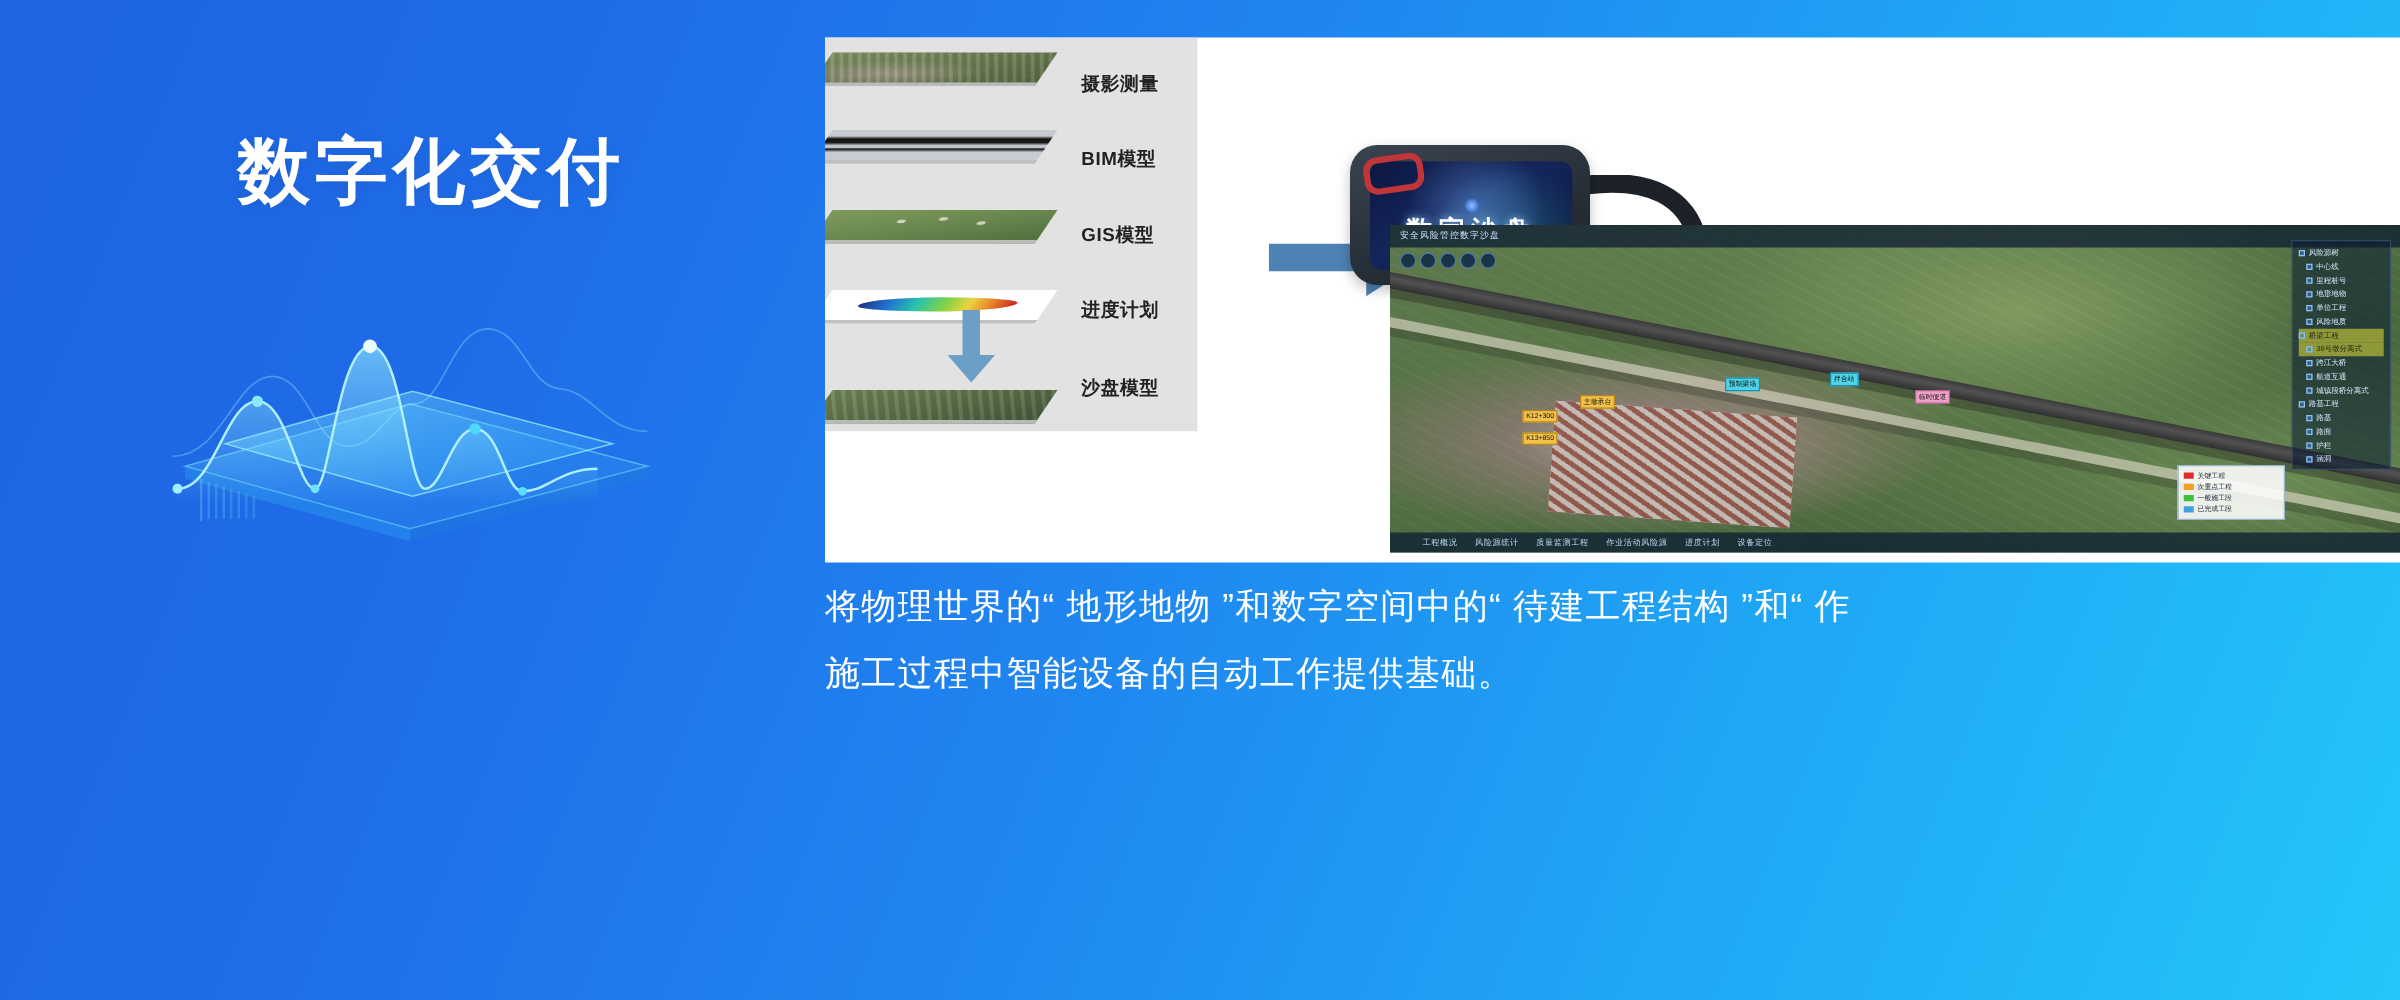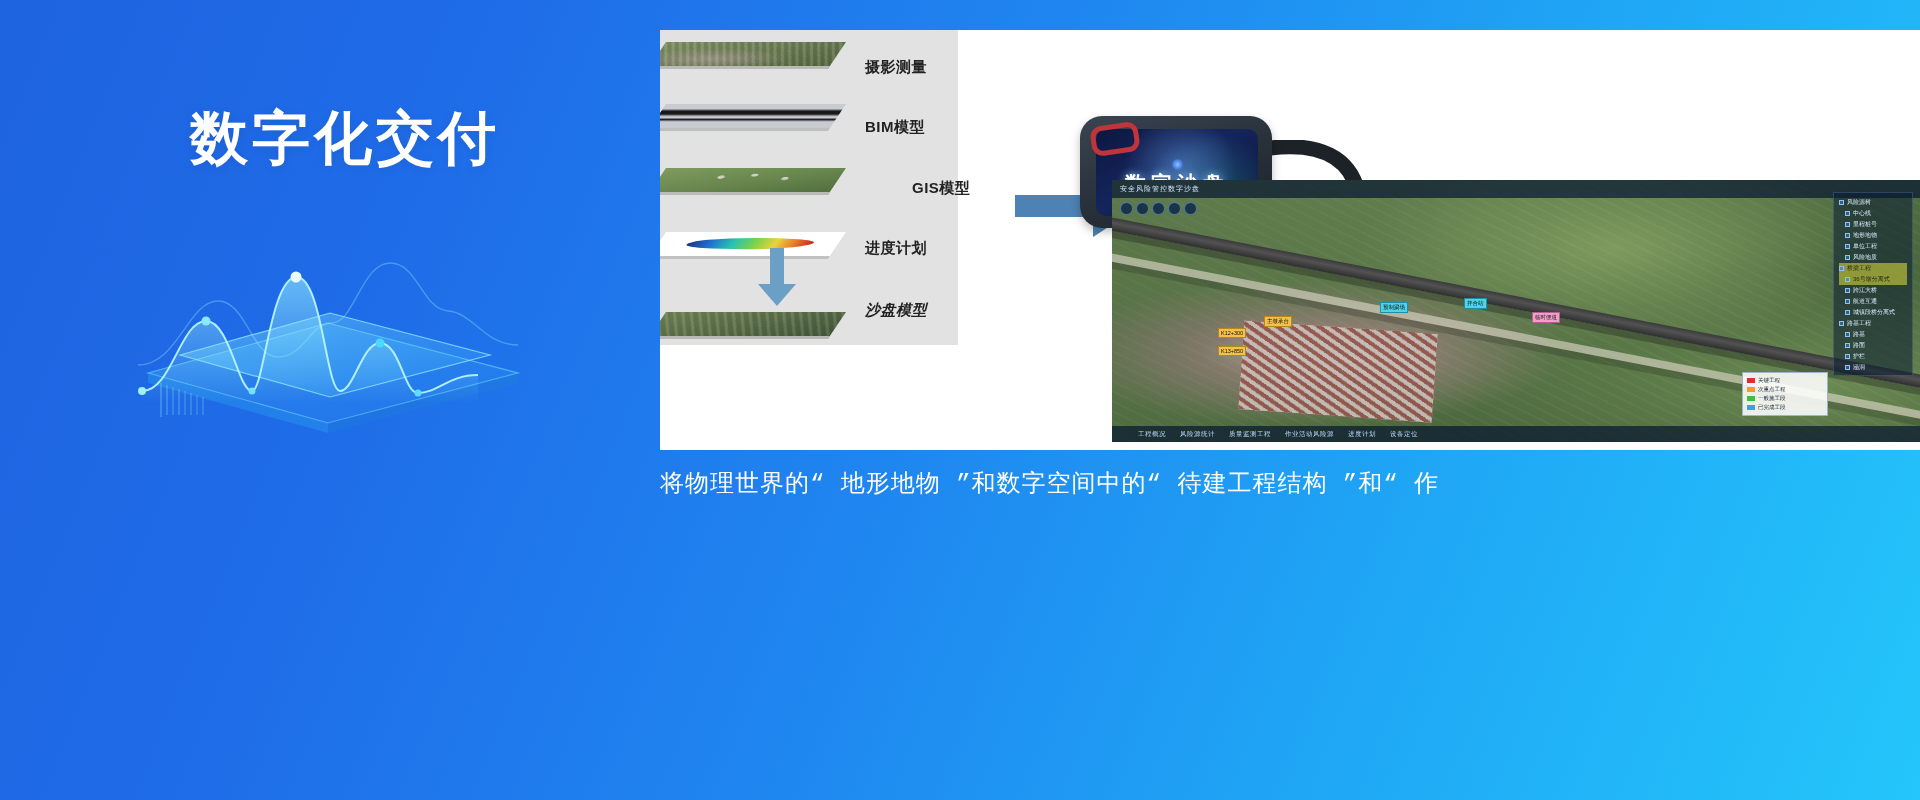--- a/index.html
+++ b/index.html
@@ -205,24 +205,24 @@
     padding: 1px 2px; white-space: nowrap;
   }
   .dash-tag.cyan { background: #4fd3e8; border-color: #1a8fa6; }
   .dash-tag.pink { background: #f0a0c8; border-color: #b46090; }
 
   
   #description {
     position: absolute; left: 0; top: 428px;
     width: 1180px;
     color: #ffffff;
-    font-size: 24px;
+    font-size: 28px;
     line-height: 54px;
     letter-spacing: 1px;
-    font-family: Liberation Mono, monospace;
+    font-family: Liberation Sans, sans-serif;
   }
   #description p { margin: 0; }
 </style>
 </head>
 <body>
 
 <div id="root">
 
   <div id="left-panel">
 
@@ -319,23 +319,23 @@
           </div>
         </div>
 
         <svg id="down-arrow" viewBox="0 0 42 60">
           <polygon points="14,0 28,0 28,36 40,36 21,58 2,36 14,36" fill="#6c9fc6"></polygon>
         </svg>
 
         <div class="layers-labels">
           <div class="layer-label" style="top:28px;">摄影测量</div>
           <div class="layer-label" style="top:88px;">BIM模型</div>
-          <div class="layer-label" style="top:149px;margin-left:47px;">GIS模型</div>
+          <div class="layer-label" style="top:149px;">GIS模型</div>
           <div class="layer-label" style="top:209px;">进度计划</div>
-          <div class="layer-label" style="top:271px;font-style:italic;">沙盘模型</div>
+          <div class="layer-label" style="top:271px;">沙盘模型</div>
         </div>
       </div>
 
       <svg id="flow-arrow" viewBox="0 0 126 62">
         <polygon points="0,20 78,20 78,0 126,31 78,62 78,42 0,42" fill="#4e82b4"></polygon>
       </svg>
 
       <div id="device-wrap">
         <svg id="device-cable" viewBox="0 0 150 170">
           <path d="M4,8 C54,2 84,18 92,52 C100,88 84,124 66,168" fill="none" stroke="#1d2228" stroke-width="15" stroke-linecap="round"></path>
@@ -465,15 +465,16 @@
           <i>质量监测工程</i>
           <i>作业活动风险源</i>
           <i>进度计划</i>
           <i>设备定位</i>
         </div>
       </div>
     </div>
 
     <div id="description">
       <p>将物理世界的“ 地形地物 ”和数字空间中的“ 待建工程结构 ”和“ 作</p>
+      <p>施工过程中智能设备的自动工作提供基础。</p>
     </div>
   </div>
 </div>
 
 </body></html>

